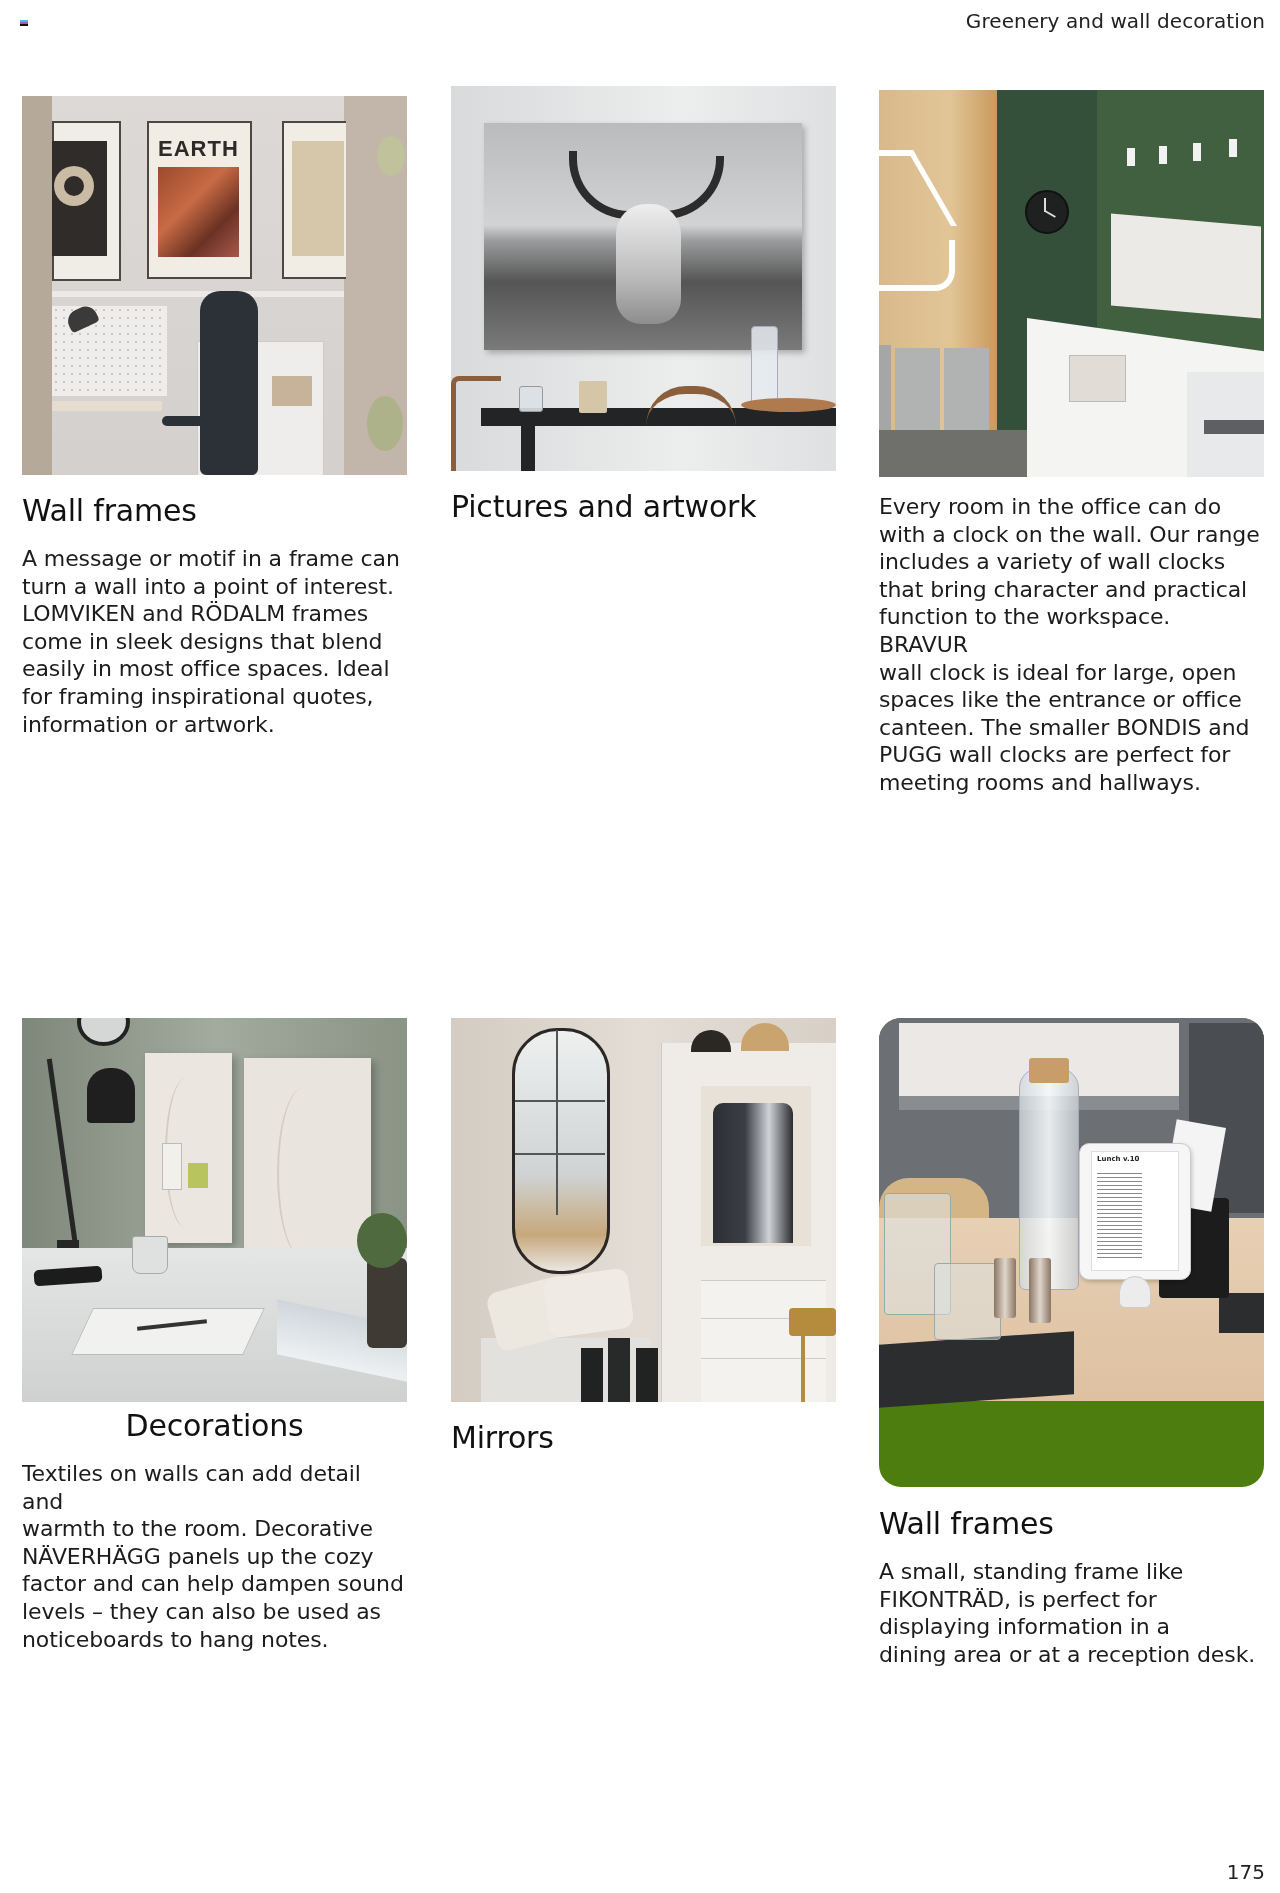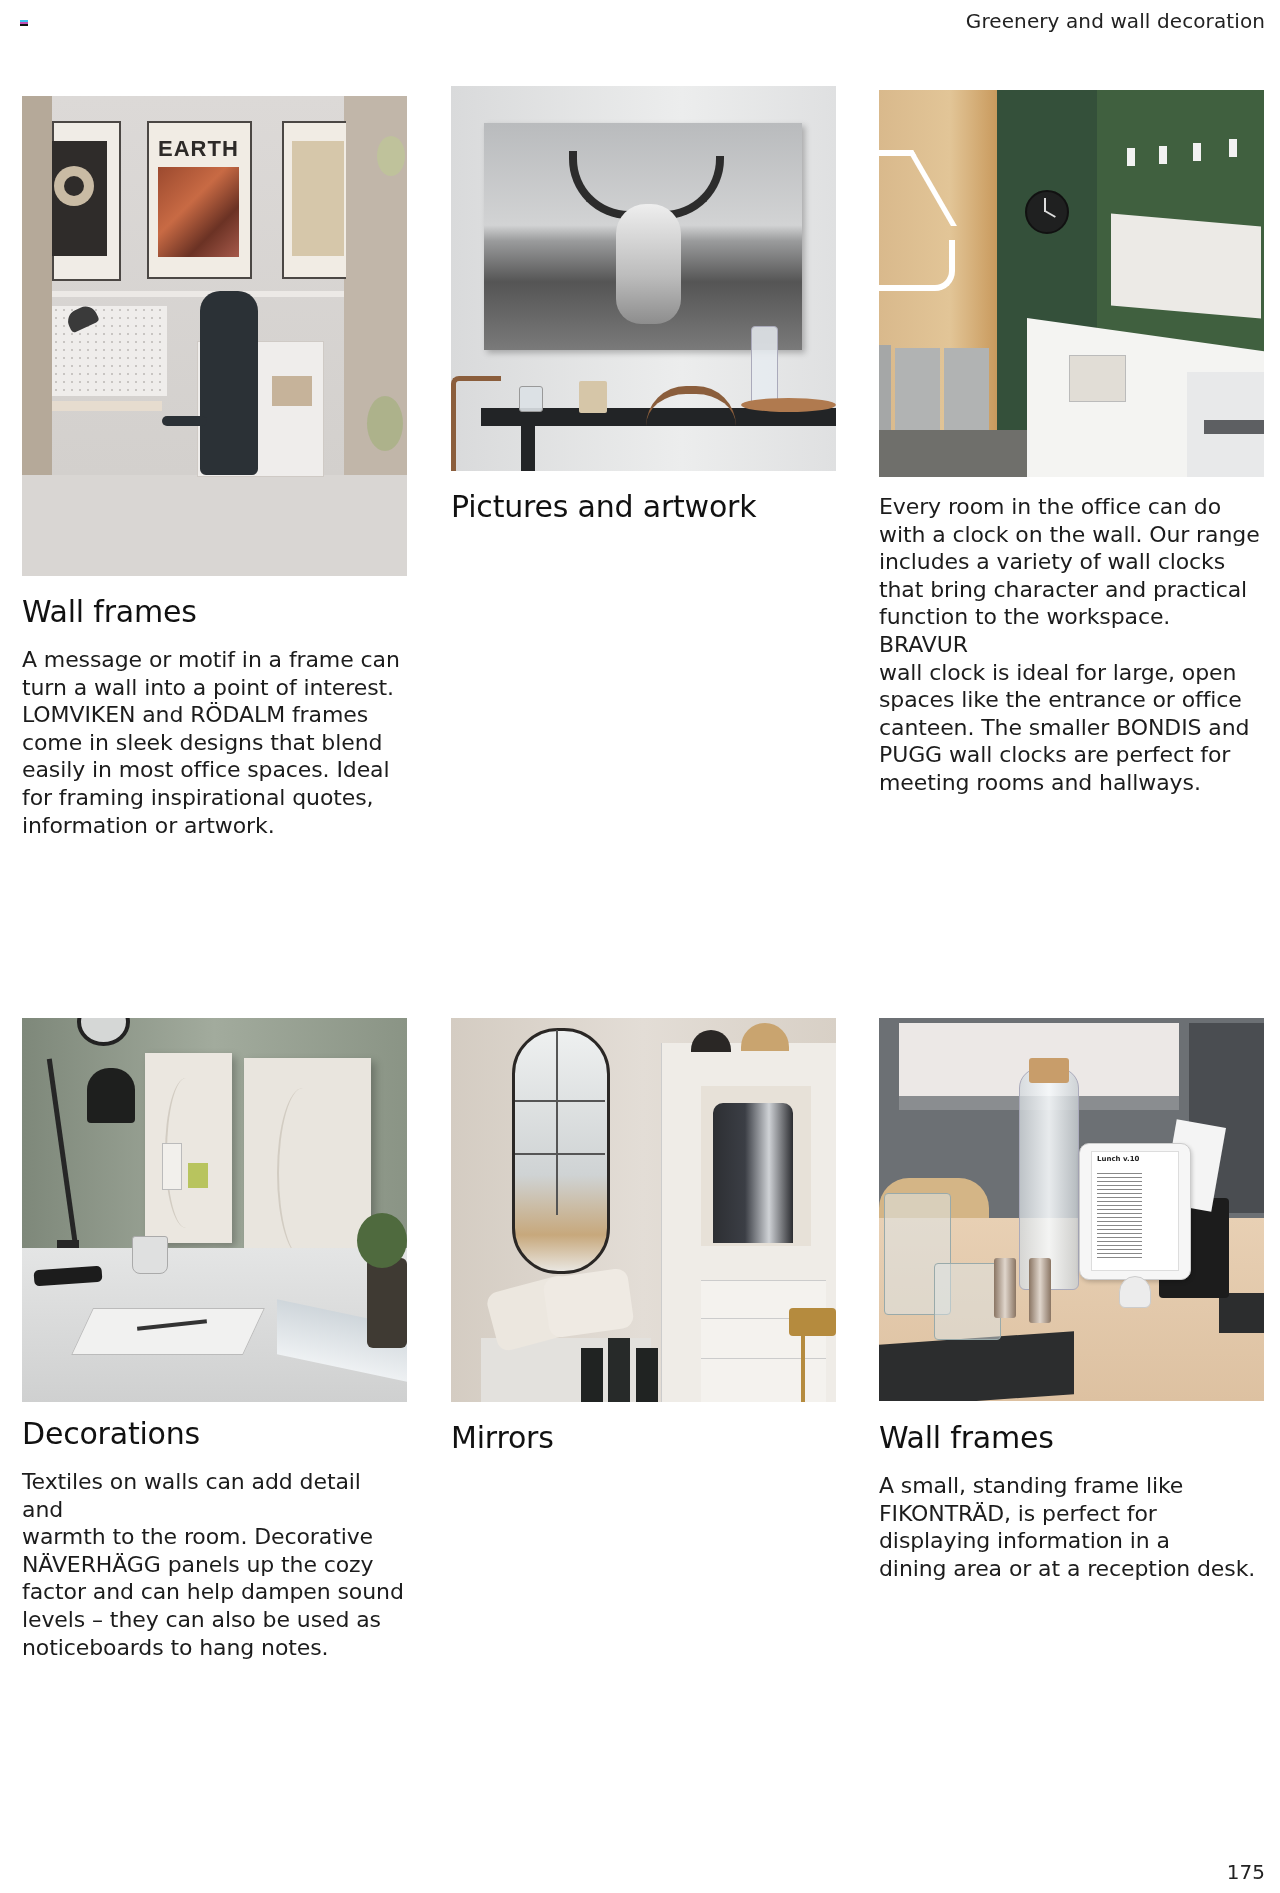--- a/index.html
+++ b/index.html
@@ -36,21 +36,21 @@
 
 <div class="page-marker">
   <span style="background:#3ec3f0"></span>
   <span style="background:#c04fb5"></span>
   <span style="background:#111"></span>
 </div>
 
 <div class="section-title">Greenery and wall decoration</div>
 
 <div class="card" style="left:22px; top:96px;">
-  <div class="photo" style="height:480px; background:#d9d6d3;">
+  <div class="photo" style="height:379px; background:#d9d6d3;">
 
     <div class="abs" style="left:0;top:0;width:385px;height:379px;background:linear-gradient(#dcd9d7,#d3d0cd);"></div>
 
     <div class="abs" style="left:0;top:0;width:30px;height:379px;background:#b5a999;"></div>
     <div class="abs" style="left:322px;top:0;width:63px;height:379px;background:#c1b6a9;"></div>
 
     <div class="abs" style="left:30px;top:25px;width:65px;height:156px;background:#f0ece6;border:2px solid #4b4744;"></div>
     <div class="abs" style="left:30px;top:45px;width:55px;height:115px;background:#2f2c2a;"></div>
     <div class="abs" style="left:32px;top:70px;width:40px;height:40px;border-radius:50%;background:#c9bba4;"></div>
     <div class="abs" style="left:42px;top:80px;width:20px;height:20px;border-radius:50%;background:#2f2c2a;"></div>
@@ -185,21 +185,21 @@
     <div class="abs" style="left:12px;top:250px;width:68px;height:16px;border-radius:5px;background:#1c1c1c;transform:rotate(-4deg);"></div>
 
     <div class="abs" style="left:60px;top:290px;width:170px;height:45px;background:#f1f1f0;border:1px solid #bbb;transform:skewX(-25deg);"></div>
     <div class="abs" style="left:115px;top:305px;width:70px;height:4px;background:#333;transform:rotate(-6deg);"></div>
 
     <div class="abs" style="left:255px;top:295px;width:130px;height:55px;background:linear-gradient(#cfd6db,#eef1f3);transform:skewY(12deg);"></div>
 
     <div class="abs" style="left:345px;top:240px;width:40px;height:90px;border-radius:6px;background:#3f3a33;"></div>
     <div class="abs" style="left:335px;top:195px;width:50px;height:55px;border-radius:50%;background:#4f6a3e;"></div>
   </div>
-  <h2 style="margin-top:14px;">Decorations</h2>
+  <h2 style="margin-top:6px;text-align:center;">Decorations</h2>
   <p>Textiles on walls can add detail and
 warmth to the room. Decorative
 NÄVERHÄGG panels up the cozy
 factor and can help dampen sound
 levels – they can also be used as
 noticeboards to hang notes.</p>
 </div>
 
 <div class="card" style="left:451px; top:1018px;">
   <div class="photo" style="height:384px; background:#ddd5cc;">
@@ -230,21 +230,21 @@
     <div class="abs" style="left:157px;top:320px;width:22px;height:64px;background:#272a29;"></div>
     <div class="abs" style="left:185px;top:330px;width:22px;height:54px;background:#202322;"></div>
 
     <div class="abs" style="left:338px;top:290px;width:47px;height:28px;background:#b58b3e;border-radius:4px;"></div>
     <div class="abs" style="left:350px;top:318px;width:4px;height:66px;background:#b58b3e;"></div>
   </div>
   <h2 style="margin-top:18px;">Mirrors</h2>
 </div>
 
 <div class="card" style="left:879px; top:1018px;">
-  <div class="photo" style="height:383px; background:#4d7c0f;">
+  <div class="photo" style="height:469px; background:#4d7c0f;border-radius:22px;">
 
     <div class="abs" style="left:0;top:0;width:385px;height:200px;background:#6c7074;"></div>
     <div class="abs" style="left:20px;top:5px;width:280px;height:75px;background:#ece8e6;"></div>
     <div class="abs" style="left:310px;top:5px;width:75px;height:190px;background:#4a4d51;"></div>
     <div class="abs" style="left:20px;top:78px;width:280px;height:14px;background:#8a8d90;"></div>
 
     <div class="abs" style="left:0;top:160px;width:110px;height:60px;border-radius:30px 30px 0 0;background:#d4b586;"></div>
 
     <div class="abs" style="left:0;top:200px;width:385px;height:183px;background:linear-gradient(#e8d0b4,#ddc1a1);"></div>
 

